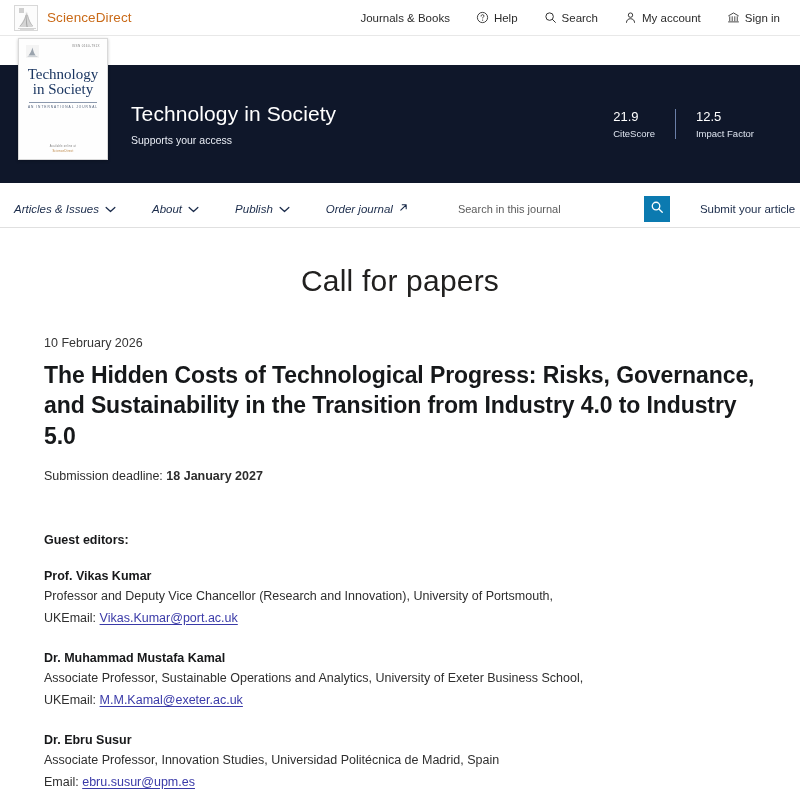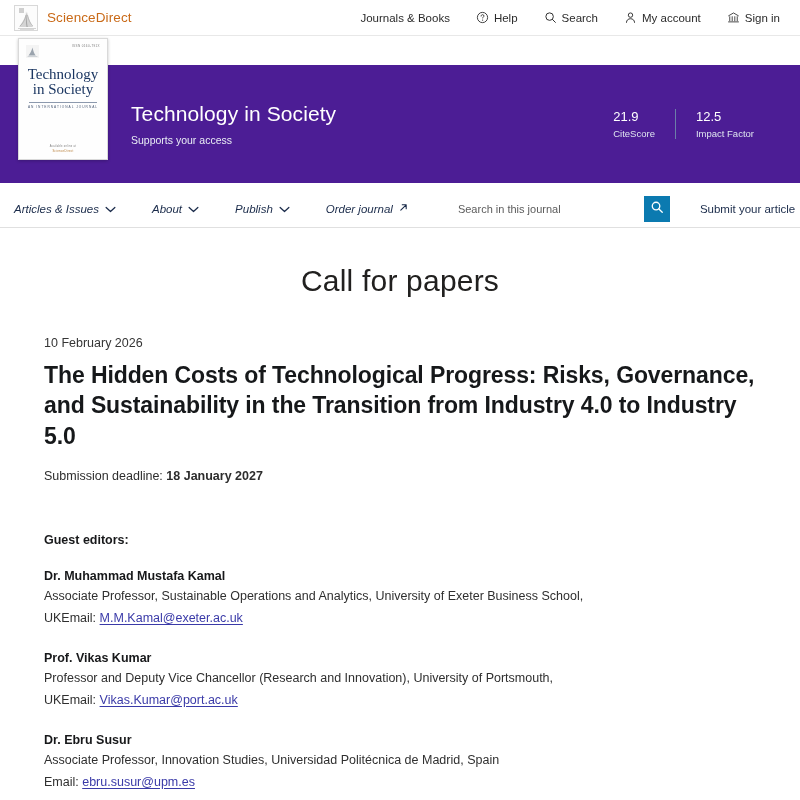--- a/index.html
+++ b/index.html
@@ -66,21 +66,21 @@
   
   .banner-wrap {
     position: relative;
     height: 154px;
   }
   .banner {
     position: absolute;
     left: 0; right: 0;
     top: 29px;
     height: 118px;
-    background: #4c1d95;
+    background: #0f172a;
     display: flex;
     align-items: center;
   }
   .banner-inner {
     margin-left: 131px;
     color: #fff;
   }
   .journal-title {
     font-size: 21px;
     font-weight: 400;
@@ -499,29 +499,29 @@
     <h2 class="cfp-title">The Hidden Costs of Technological Progress: Risks, Governance, and Sustainability in the Transition from Industry 4.0 to Industry 5.0</h2>
     <div class="cfp-deadline">
       <span>Submission deadline:</span>
       <b>18 January 2027</b>
     </div>
 
     <div class="editors-head">Guest editors:</div>
 
     <div>
       <div class="editor">
+        <div class="editor-name">Prof. Vikas Kumar</div>
+        <div class="editor-aff">Professor and Deputy Vice Chancellor (Research and Innovation), University of Portsmouth,</div>
+        <div class="editor-email-line"><span>UKEmail: </span><a class="email" href="#">Vikas.Kumar@port.ac.uk</a></div>
+      </div>
+
+      <div class="editor">
         <div class="editor-name">Dr. Muhammad Mustafa Kamal</div>
         <div class="editor-aff">Associate Professor, Sustainable Operations and Analytics, University of Exeter Business School,</div>
         <div class="editor-email-line"><span>UKEmail: </span><a class="email" href="#">M.M.Kamal@exeter.ac.uk</a></div>
-      </div>
-
-      <div class="editor">
-        <div class="editor-name">Prof. Vikas Kumar</div>
-        <div class="editor-aff">Professor and Deputy Vice Chancellor (Research and Innovation), University of Portsmouth,</div>
-        <div class="editor-email-line"><span>UKEmail: </span><a class="email" href="#">Vikas.Kumar@port.ac.uk</a></div>
       </div>
 
       <div class="editor">
         <div class="editor-name">Dr. Ebru Susur</div>
         <div class="editor-aff">Associate Professor, Innovation Studies, Universidad Politécnica de Madrid, Spain</div>
         <div class="editor-email-line"><span>Email: </span><a class="email" href="#">ebru.susur@upm.es</a></div>
       </div>
 
     </div>
   </div>

